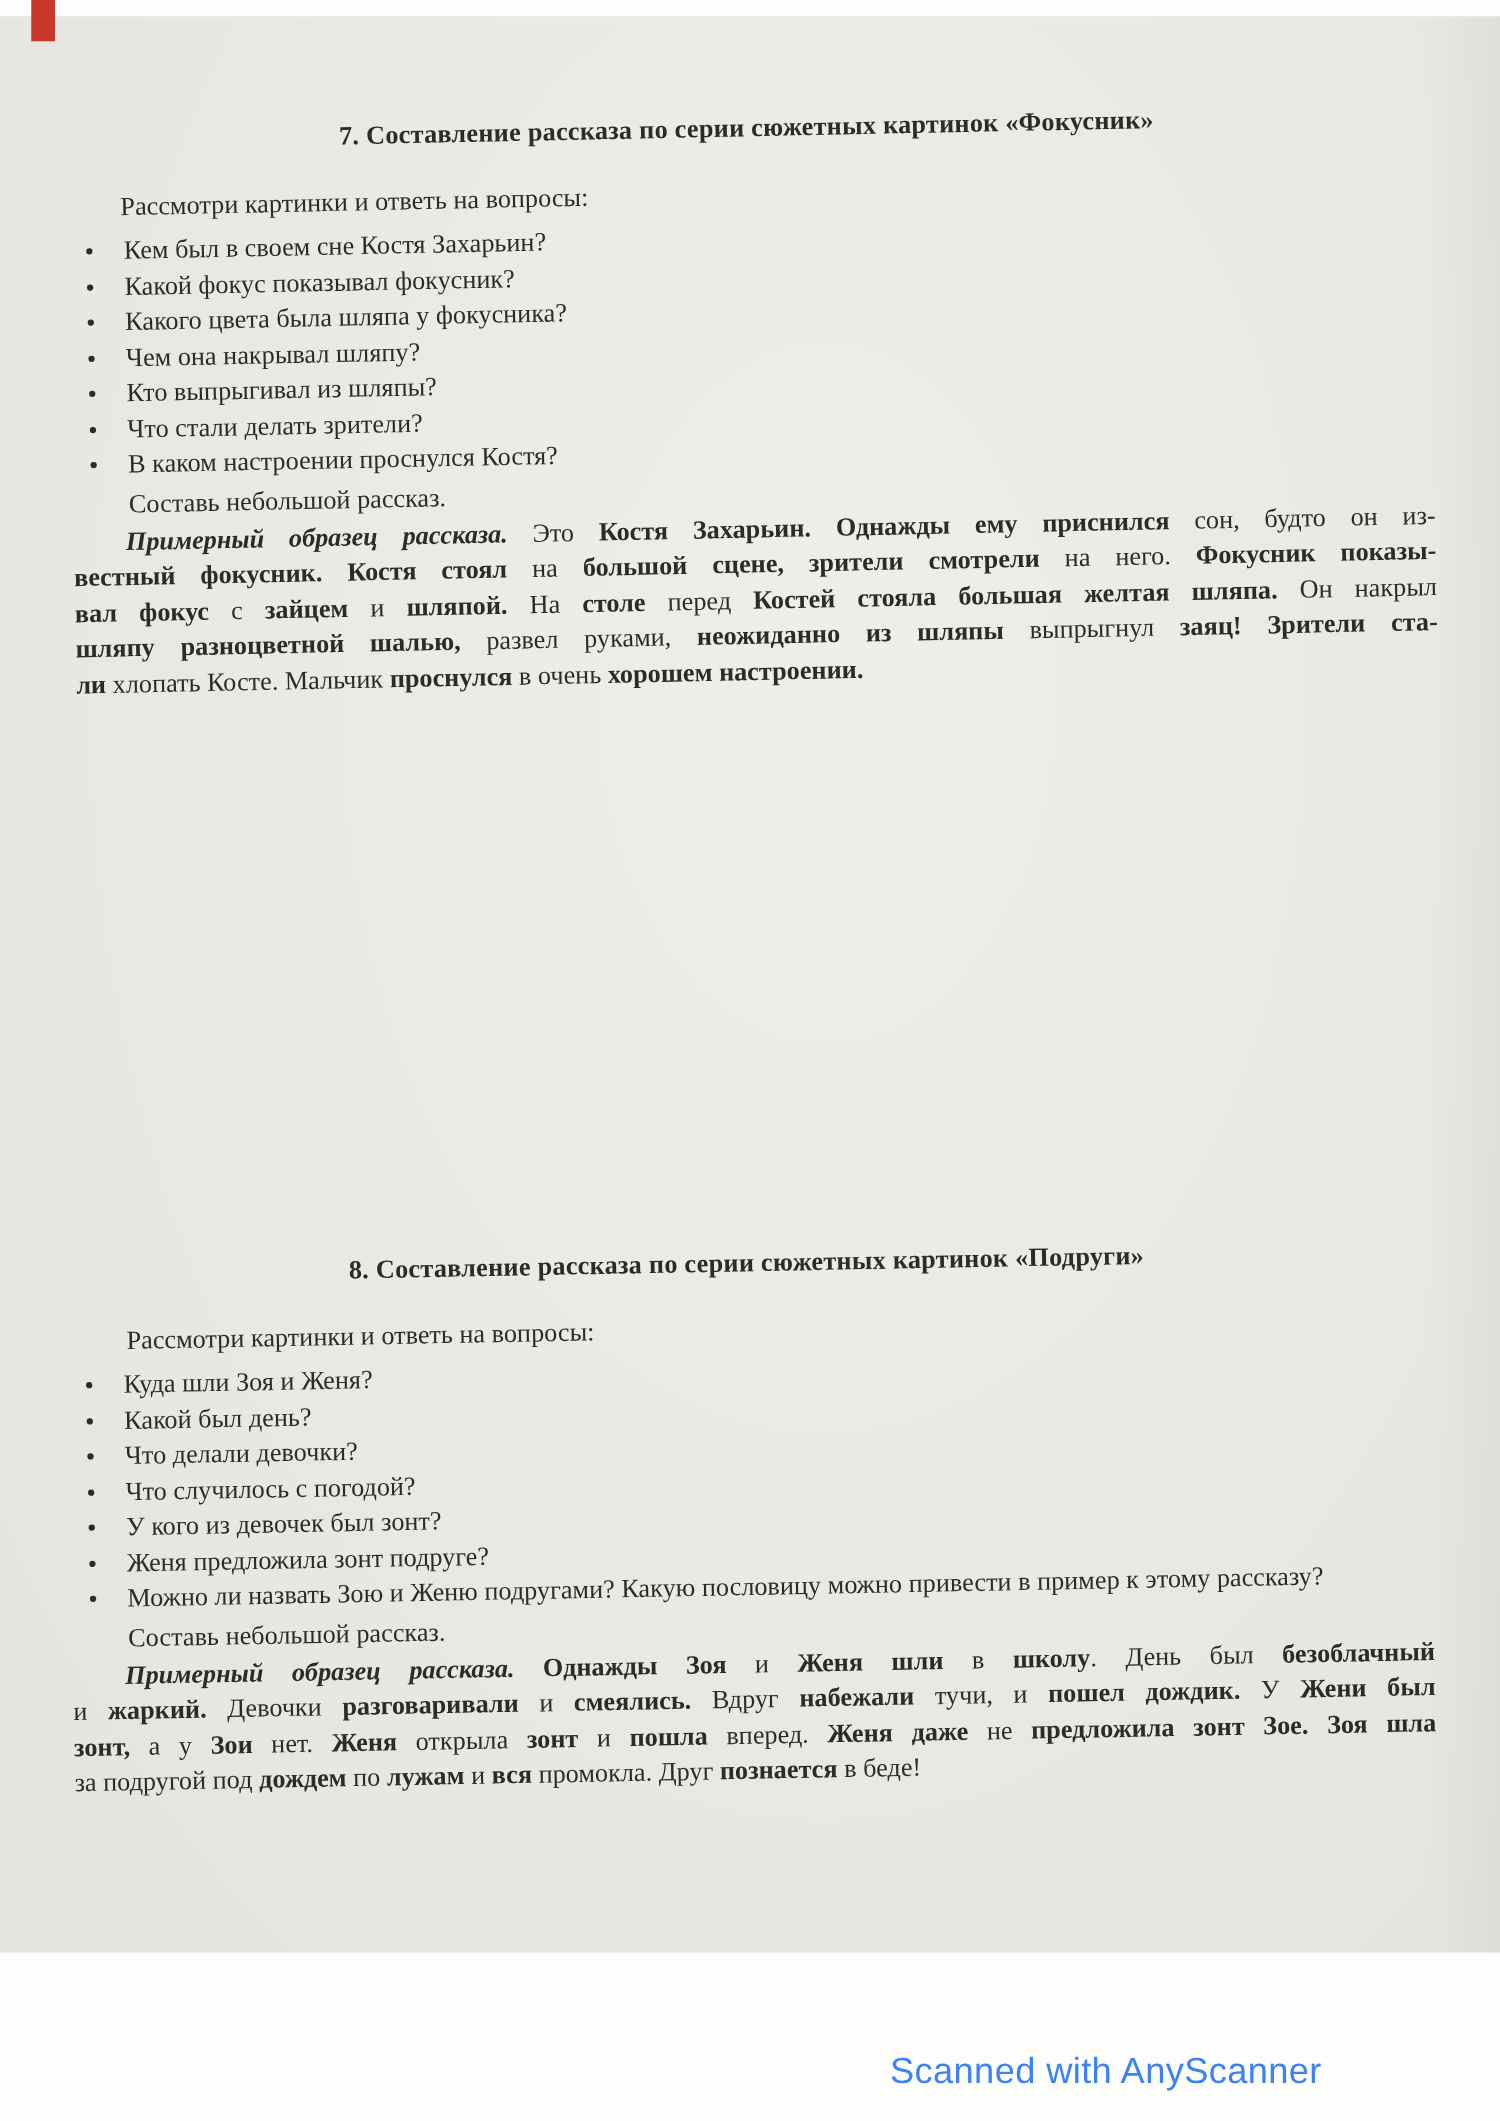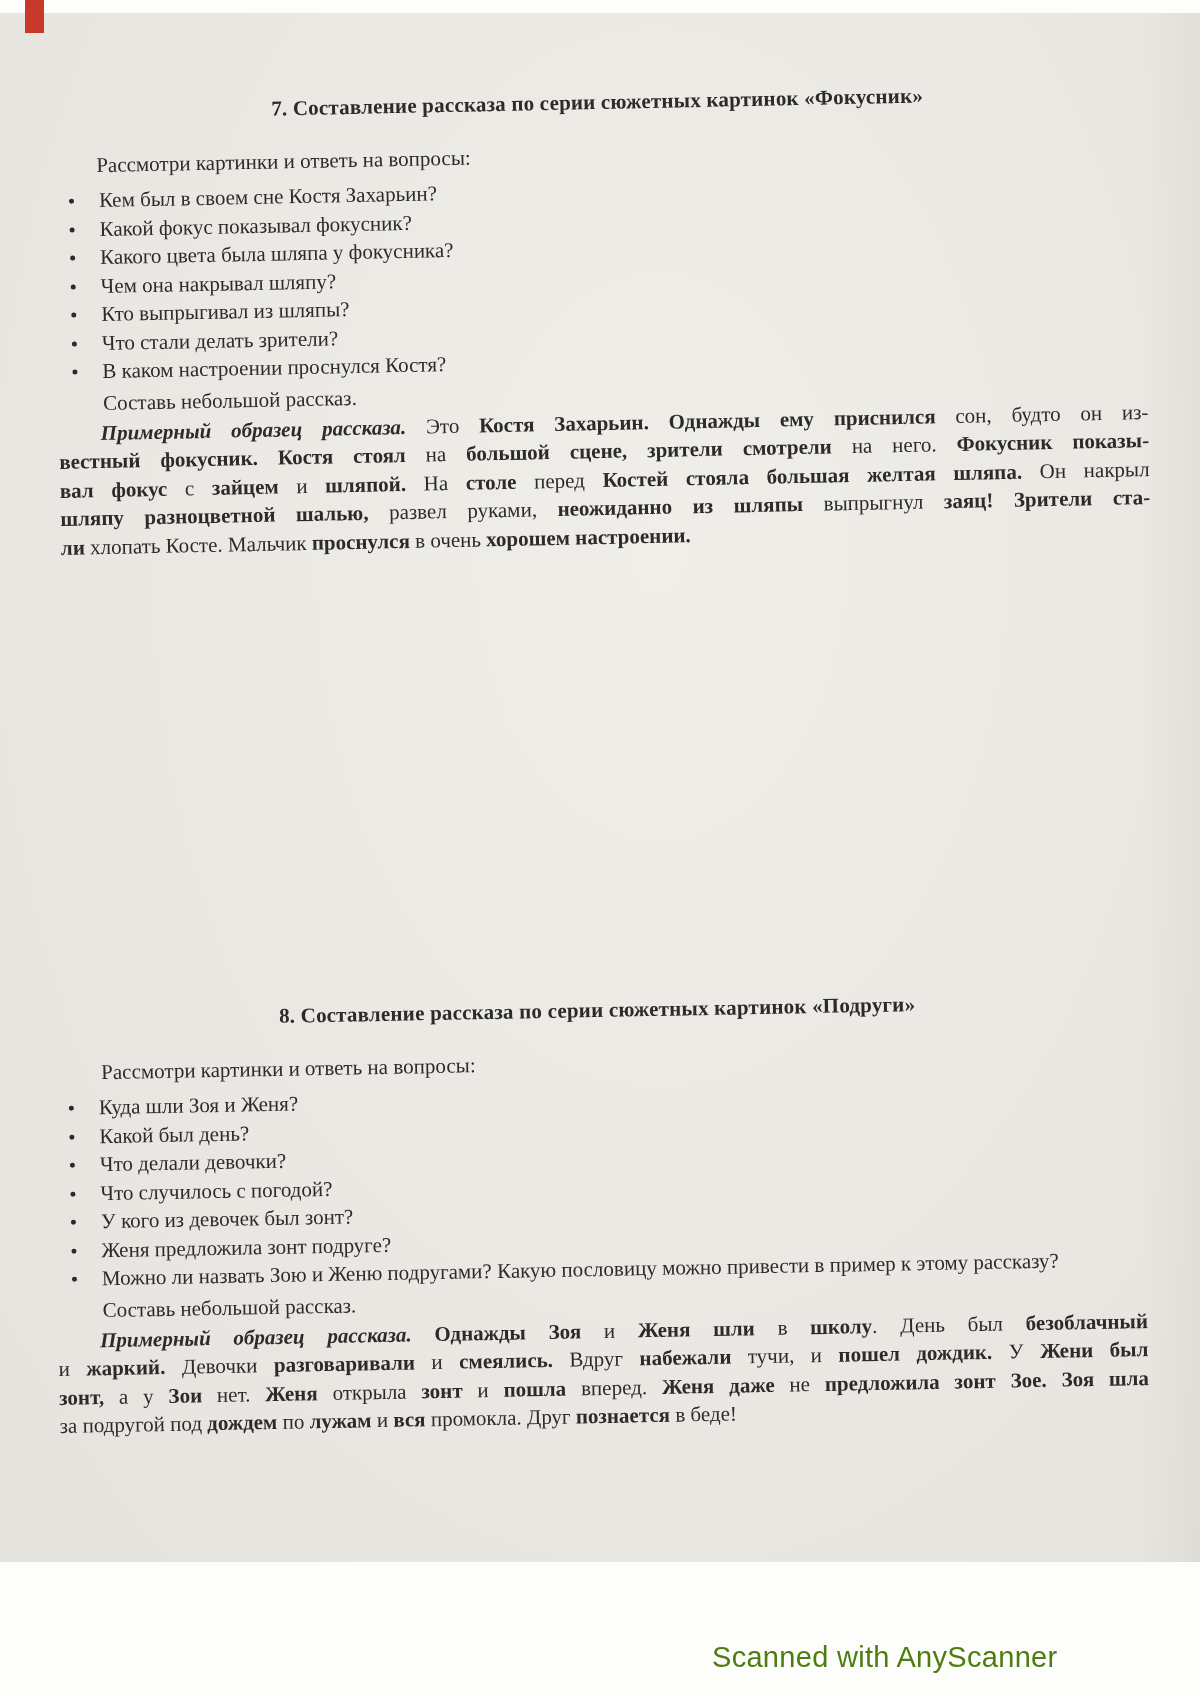--- a/index.html
+++ b/index.html
@@ -44,21 +44,21 @@
   .compose{margin:3px 0 0 45px;font-size:21px;line-height:28px;}
   .story{margin-top:2px;font-size:21px;line-height:28.5px;}
   .story .line{text-align:justify;text-align-last:justify;}
   .story .line.first{text-indent:42px;}
   .story .line.last{text-align-last:left;}
   .seg-b{font-weight:bold;}
   .seg-bi{font-weight:bold;font-style:italic;}
   .footer{
     position:absolute;left:712px;top:1641px;
     font-family:"Liberation Sans", sans-serif;
-    font-size:29px;color:#4d7c0f;letter-spacing:.3px;
+    font-size:29px;color:#3b82f6;letter-spacing:.3px;
   }
 </style>
 </head>
 <body>
 
 <div class="page">
   <div class="red-mark"></div>
 
   <div class="paper">
 

